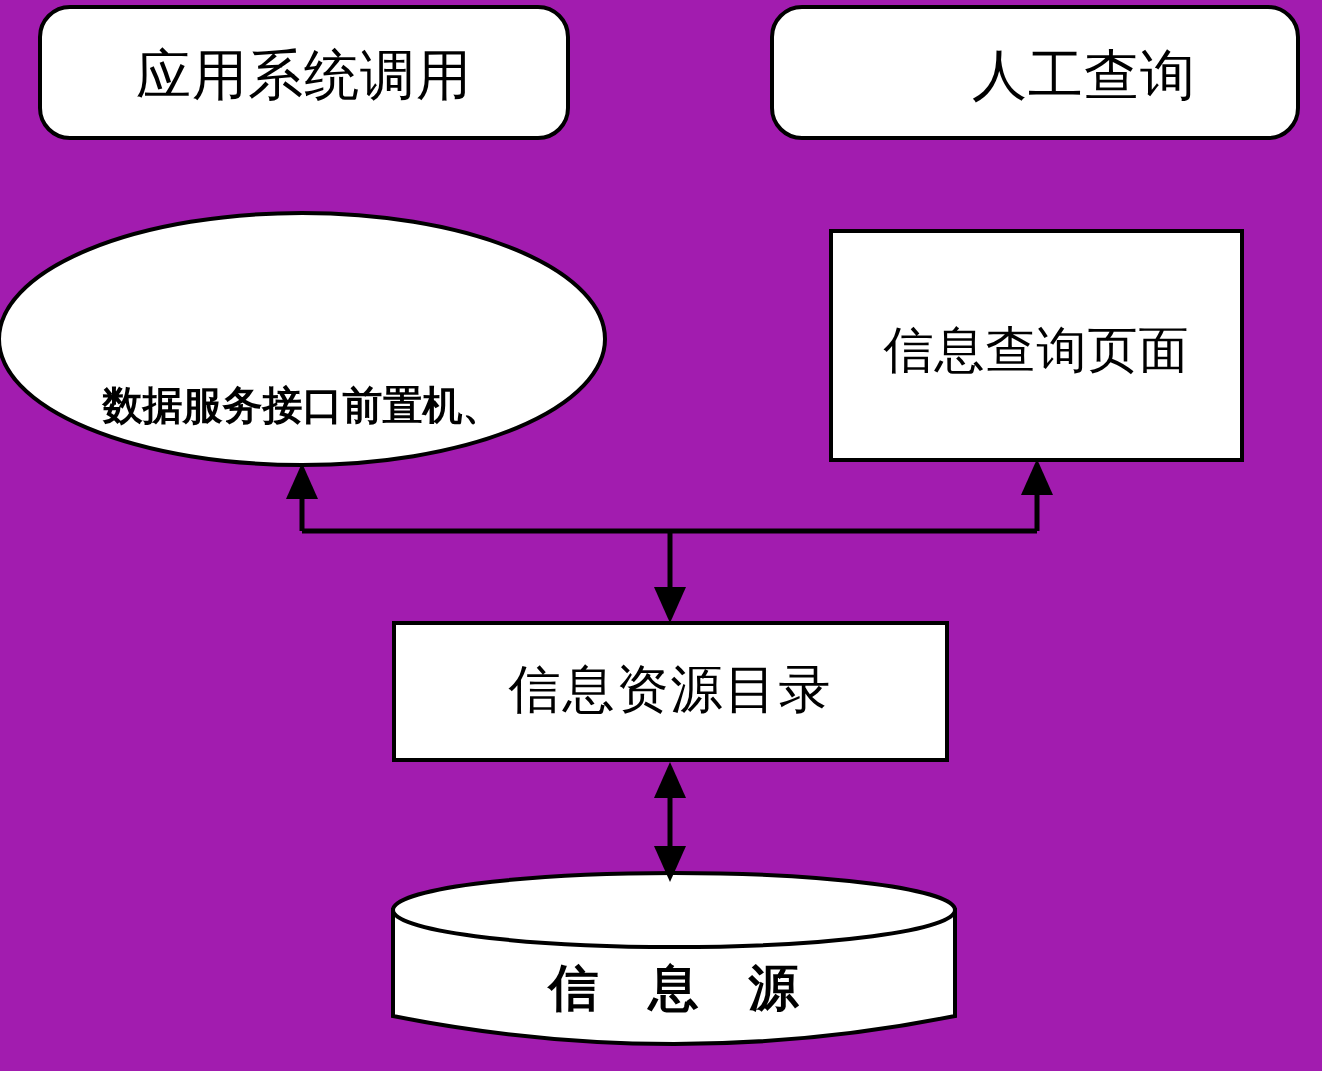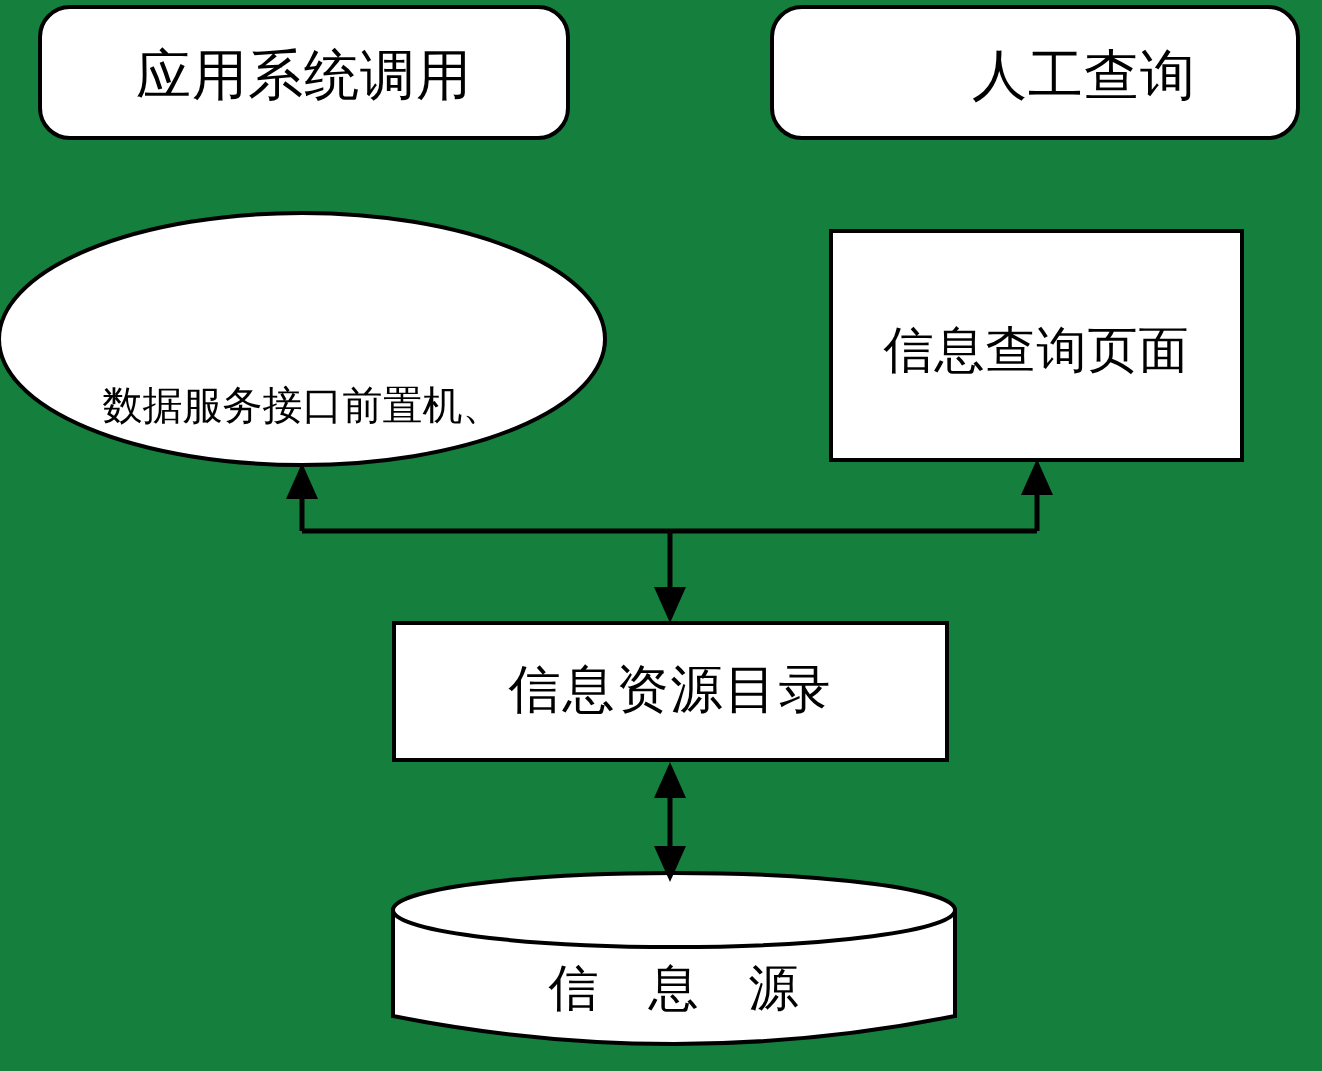--- a/index.html
+++ b/index.html
@@ -7,21 +7,21 @@
     padding: 0;
     background: #ffffff;
   }
   body {
     font-family: "Liberation Sans", sans-serif;
   }
   #canvas {
     position: relative;
     width: 1322px;
     height: 1071px;
-    background: #15803d;
+    background: #a21caf;
     overflow: hidden;
   }
   svg.layer {
     position: absolute;
     top: 0;
     left: 0;
     width: 1322px;
     height: 1071px;
   }
   .shape-stroke {
@@ -61,38 +61,38 @@
     font-size: 55px; font-weight: 400;
     letter-spacing: 1px;
   }
   #label-manual-query {
     left: 770px; top: 44px; width: 628px;
     font-size: 55px; font-weight: 400;
     letter-spacing: 1px;
   }
   #label-interface-ellipse {
     left: 0px; top: 290px; width: 605px;
-    font-size: 40px; font-weight: 400;
+    font-size: 40px; font-weight: 700;
   }
   #label-interface-ellipse .ln2 {
     font-size: 40px;
   }
   #label-query-page {
     left: 830px; top: 322px; width: 413px;
     font-size: 50px; font-weight: 400;
     letter-spacing: 1px;
   }
   #label-resource-catalog {
     left: 393px; top: 660px; width: 555px;
     font-size: 52px; font-weight: 400;
     letter-spacing: 2px;
   }
   #label-info-source {
     left: 392px; top: 960px; width: 563px;
-    font-size: 50px; font-weight: 400;
+    font-size: 50px; font-weight: 700;
     letter-spacing: 18px;
     text-indent: 18px;
   }
 </style>
 </head>
 <body>
 
 <div id="canvas">
 
   <svg class="layer" viewBox="0 0 1322 1071">

